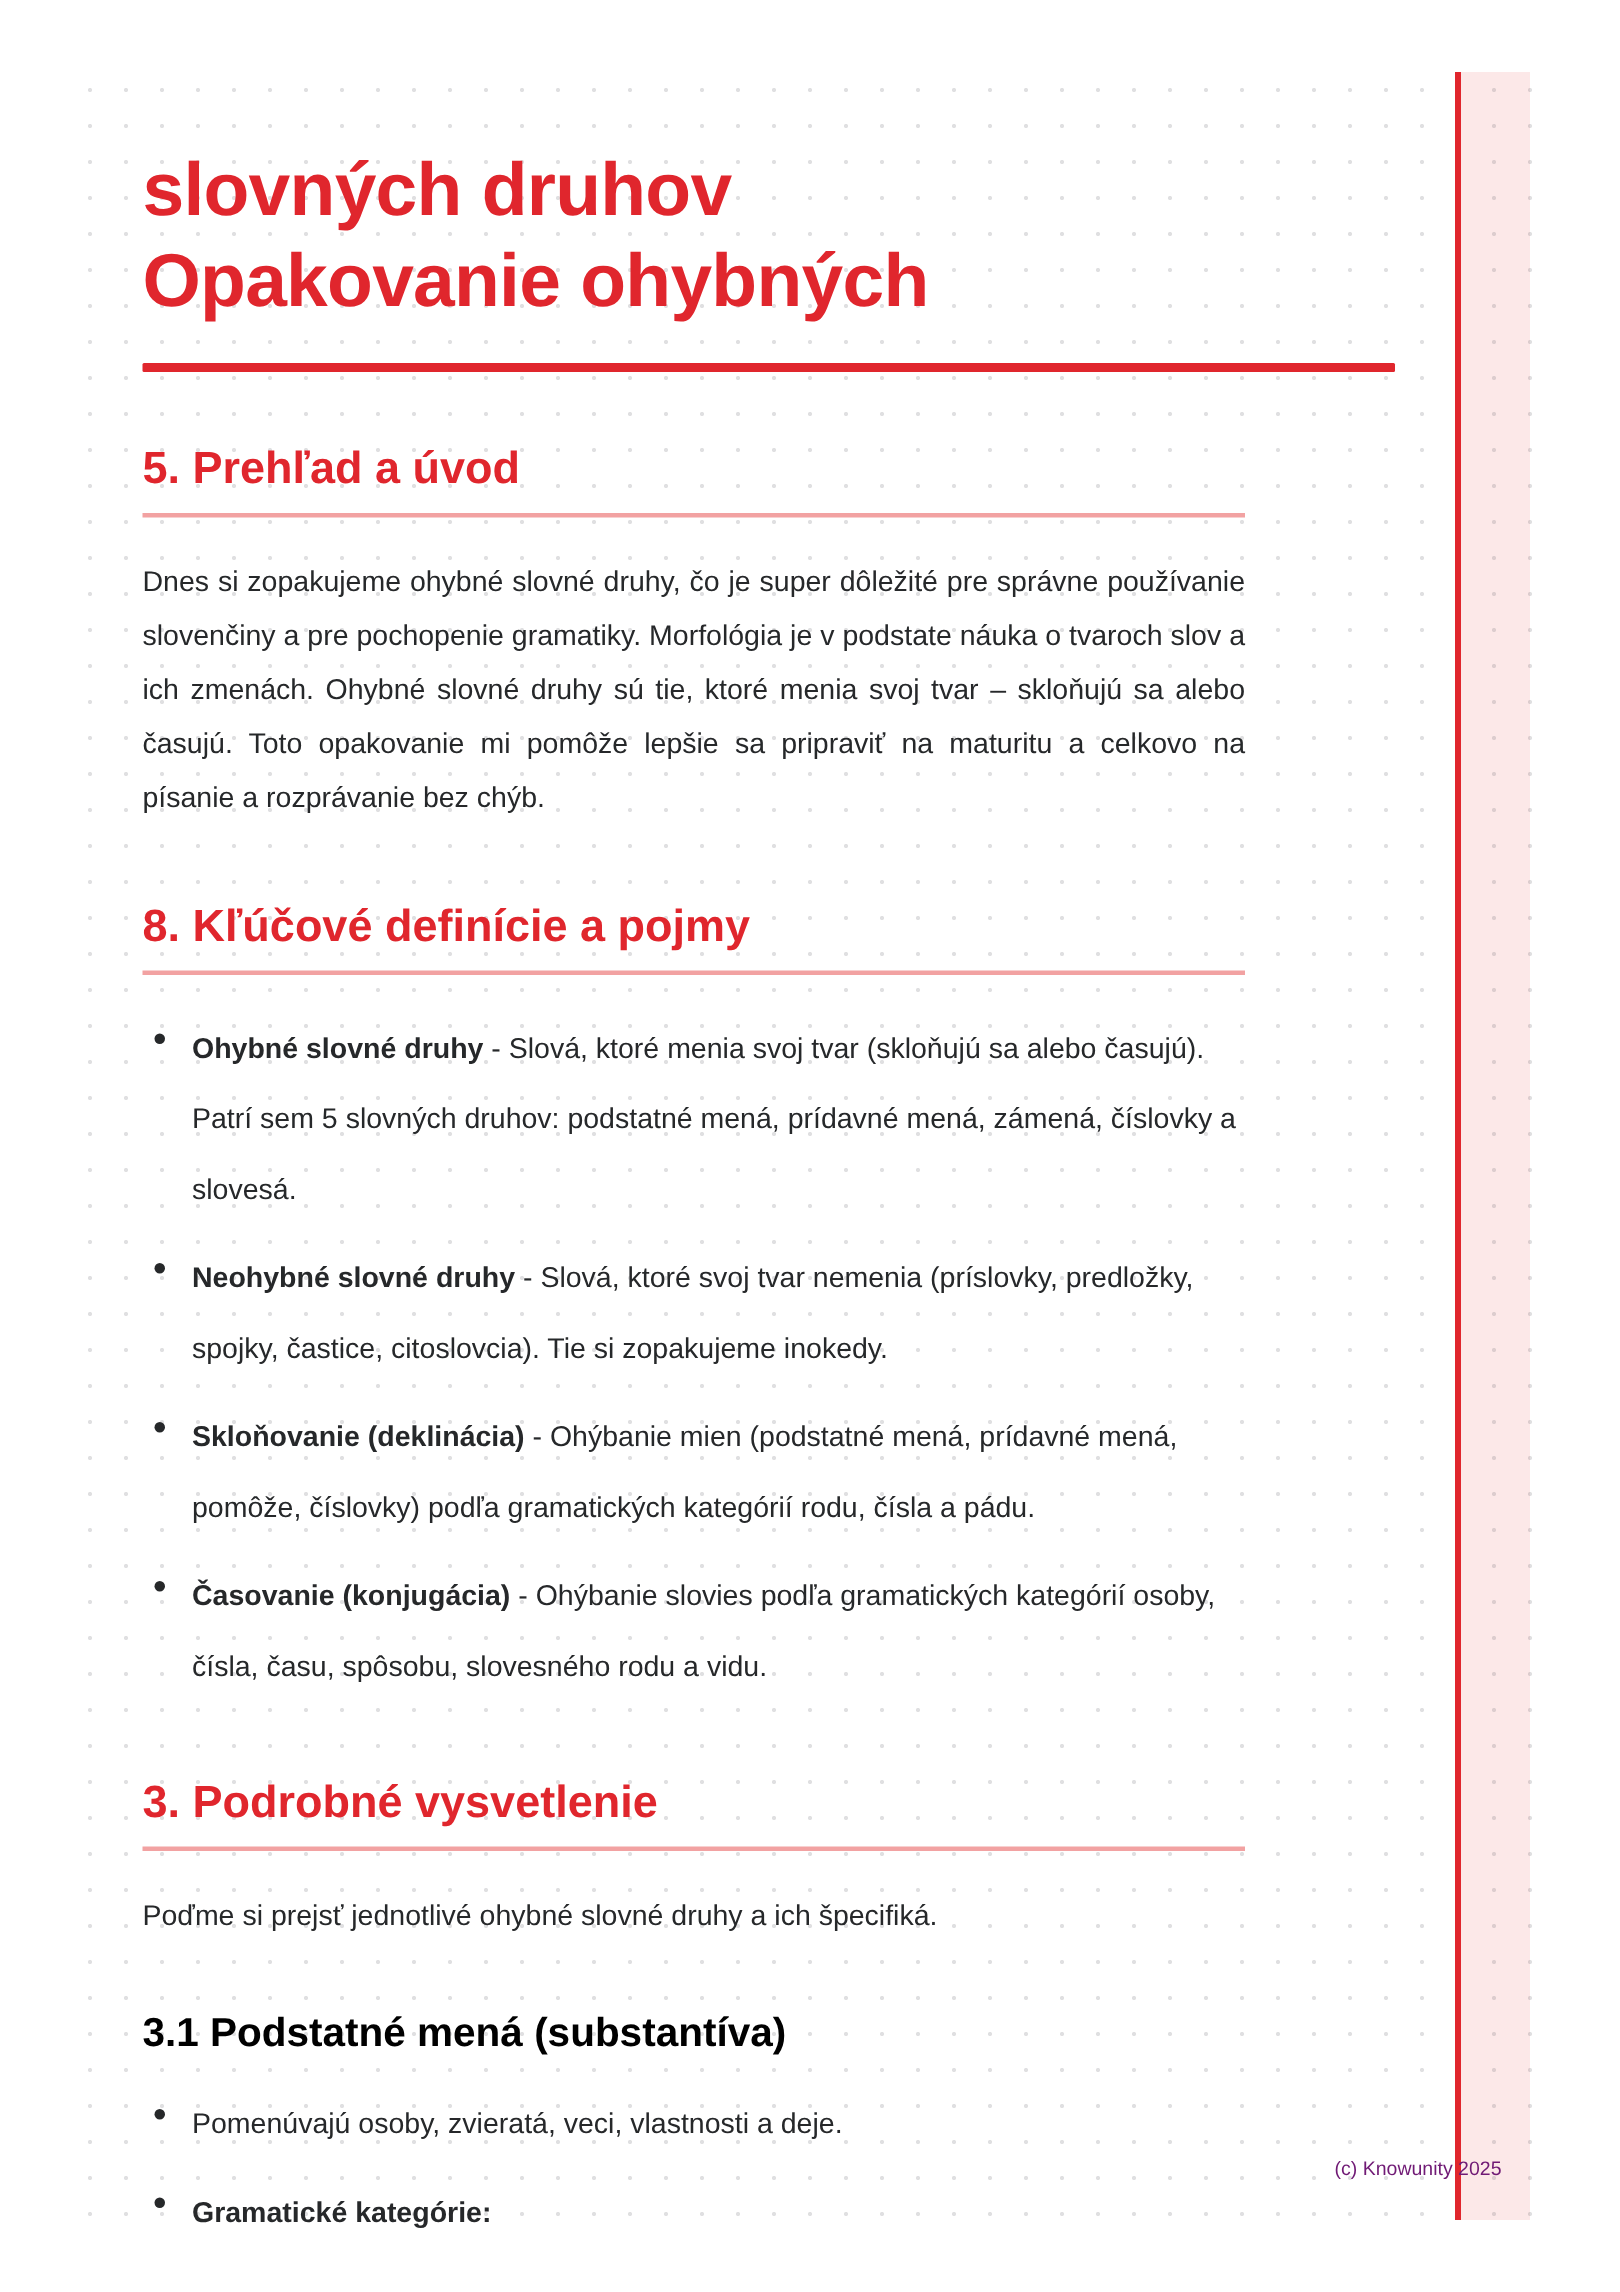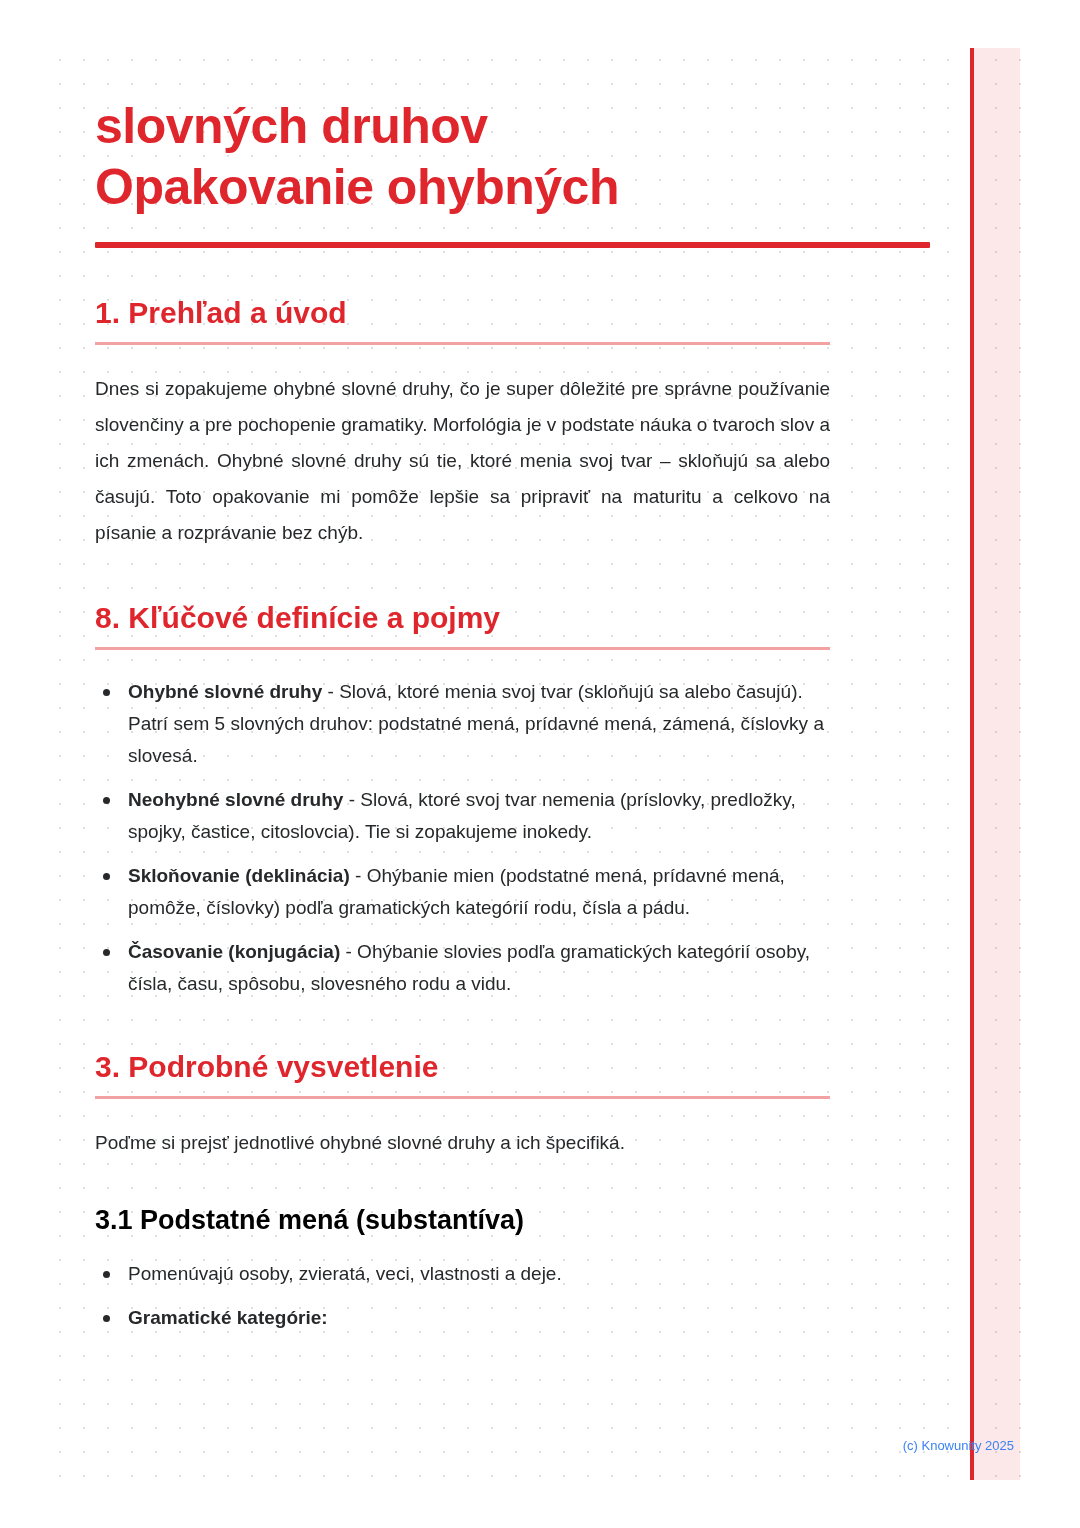--- a/index.html
+++ b/index.html
@@ -73,21 +73,21 @@
     margin: 26px 0 0 0;
     font-size: 19px;
     line-height: 36px;
   }
   .justified { text-align: justify; }
   .bullet-list {
     list-style: none;
     margin: 26px 0 0 0;
     padding: 0;
     font-size: 19px;
-    line-height: 32px;
+    line-height: 47px;
   }
   .bullet-list > li {
     position: relative;
     padding-left: 33px;
     margin-bottom: 12px;
   }
   .bullet-list > li::before {
     content: "";
     position: absolute;
     left: 8px; top: 13px;
@@ -118,42 +118,42 @@
     margin: 44px 0 0 0;
     font-size: 27px;
     line-height: 31px;
     font-weight: bold;
     color: #000000;
   }
   .tight-list { margin-top: 22px; }
   .footer-credit {
     position: absolute;
     top: 1438px;
-    right: 66px;
+    right: 79px;
     font-size: 13px;
-    color: #3b82f6;
+    color: #701a75;
     z-index: 3;
   }
 </style>
 </head>
 <body>
 
 <div class="side-strip"></div>
 <div class="side-line"></div>
 <div class="dot-grid"></div>
 
 <div class="content">
 
   <h1 class="doc-title">
     <span class="title-line">slovných druhov</span>
     <span class="title-line">Opakovanie ohybných</span>
   </h1>
   <div class="title-rule"></div>
 
-  <h2 class="section-heading first-section">1. Prehľad a úvod</h2>
+  <h2 class="section-heading first-section">5. Prehľad a úvod</h2>
   <div class="heading-rule"></div>
   <p class="body-par justified">Dnes si zopakujeme ohybné slovné druhy, čo je super dôležité pre správne používanie slovenčiny a pre pochopenie gramatiky. Morfológia je v podstate náuka o tvaroch slov a ich zmenách. Ohybné slovné druhy sú tie, ktoré menia svoj tvar – skloňujú sa alebo časujú. Toto opakovanie mi pomôže lepšie sa pripraviť na maturitu a celkovo na písanie a rozprávanie bez chýb.</p>
 
   <h2 class="section-heading">8. Kľúčové definície a pojmy</h2>
   <div class="heading-rule"></div>
   <ul class="bullet-list">
     <li><span class="term">Ohybné slovné druhy</span><span> - Slová, ktoré menia svoj tvar (skloňujú sa alebo časujú). Patrí sem 5 slovných druhov: podstatné mená, prídavné mená, zámená, číslovky a slovesá.</span></li>
     <li><span class="term">Neohybné slovné druhy</span><span> - Slová, ktoré svoj tvar nemenia (príslovky, predložky, spojky, častice, citoslovcia). Tie si zopakujeme inokedy.</span></li>
     <li><span class="term">Skloňovanie (deklinácia)</span><span> - Ohýbanie mien (podstatné mená, prídavné mená, pomôže, číslovky) podľa gramatických kategórií rodu, čísla a pádu.</span></li>
     <li><span class="term">Časovanie (konjugácia)</span><span> - Ohýbanie slovies podľa gramatických kategórií osoby, čísla, času, spôsobu, slovesného rodu a vidu.</span></li>

